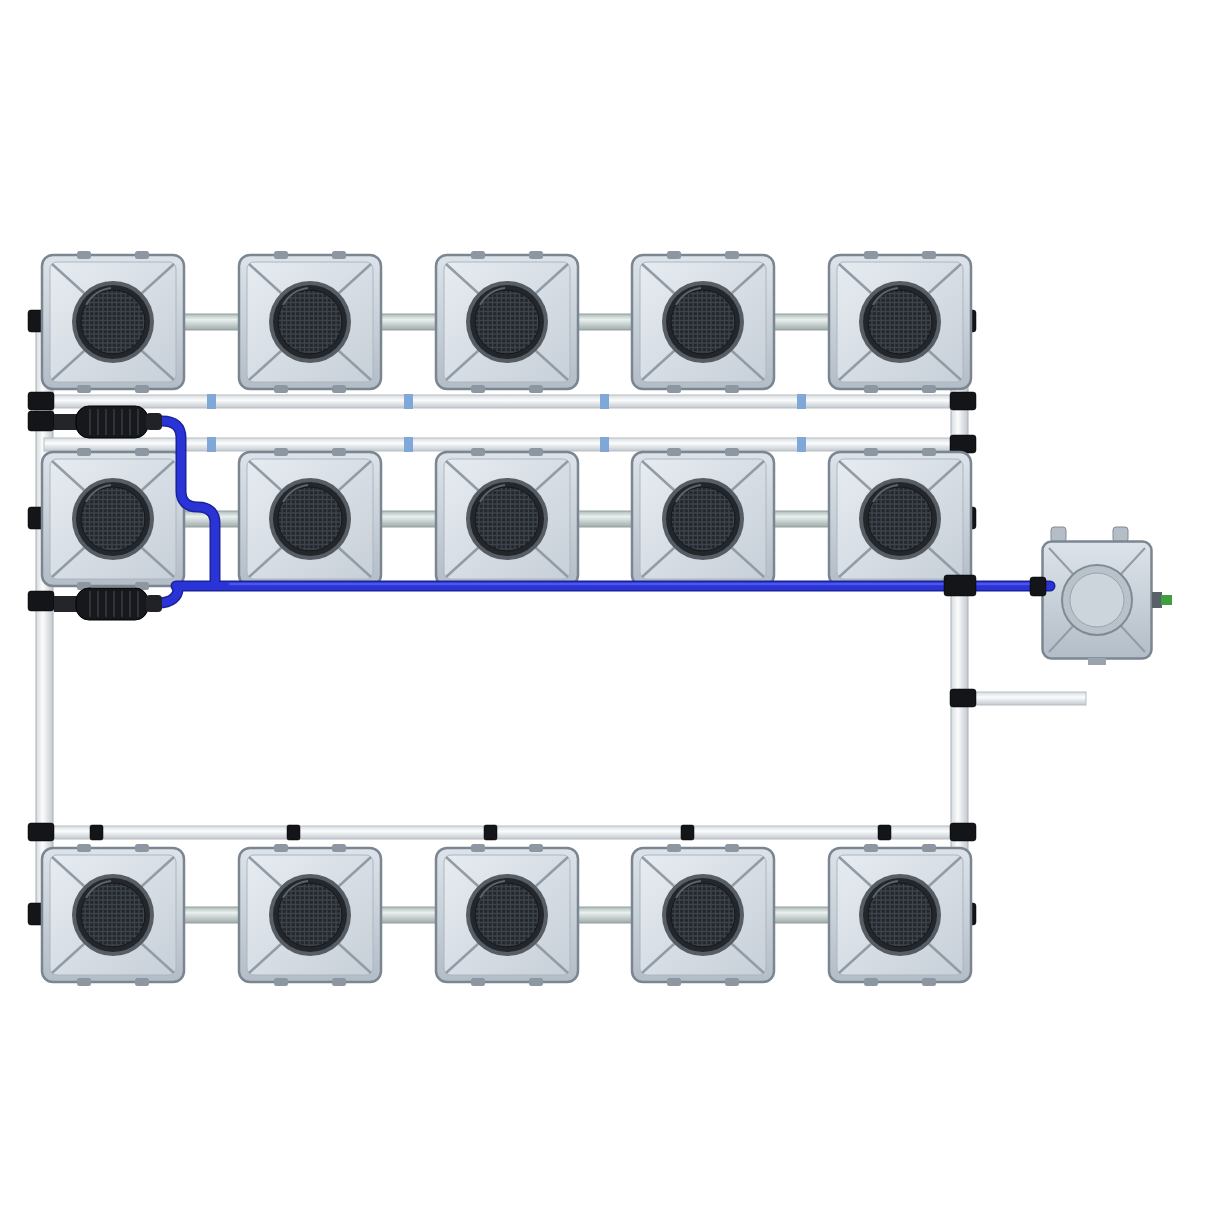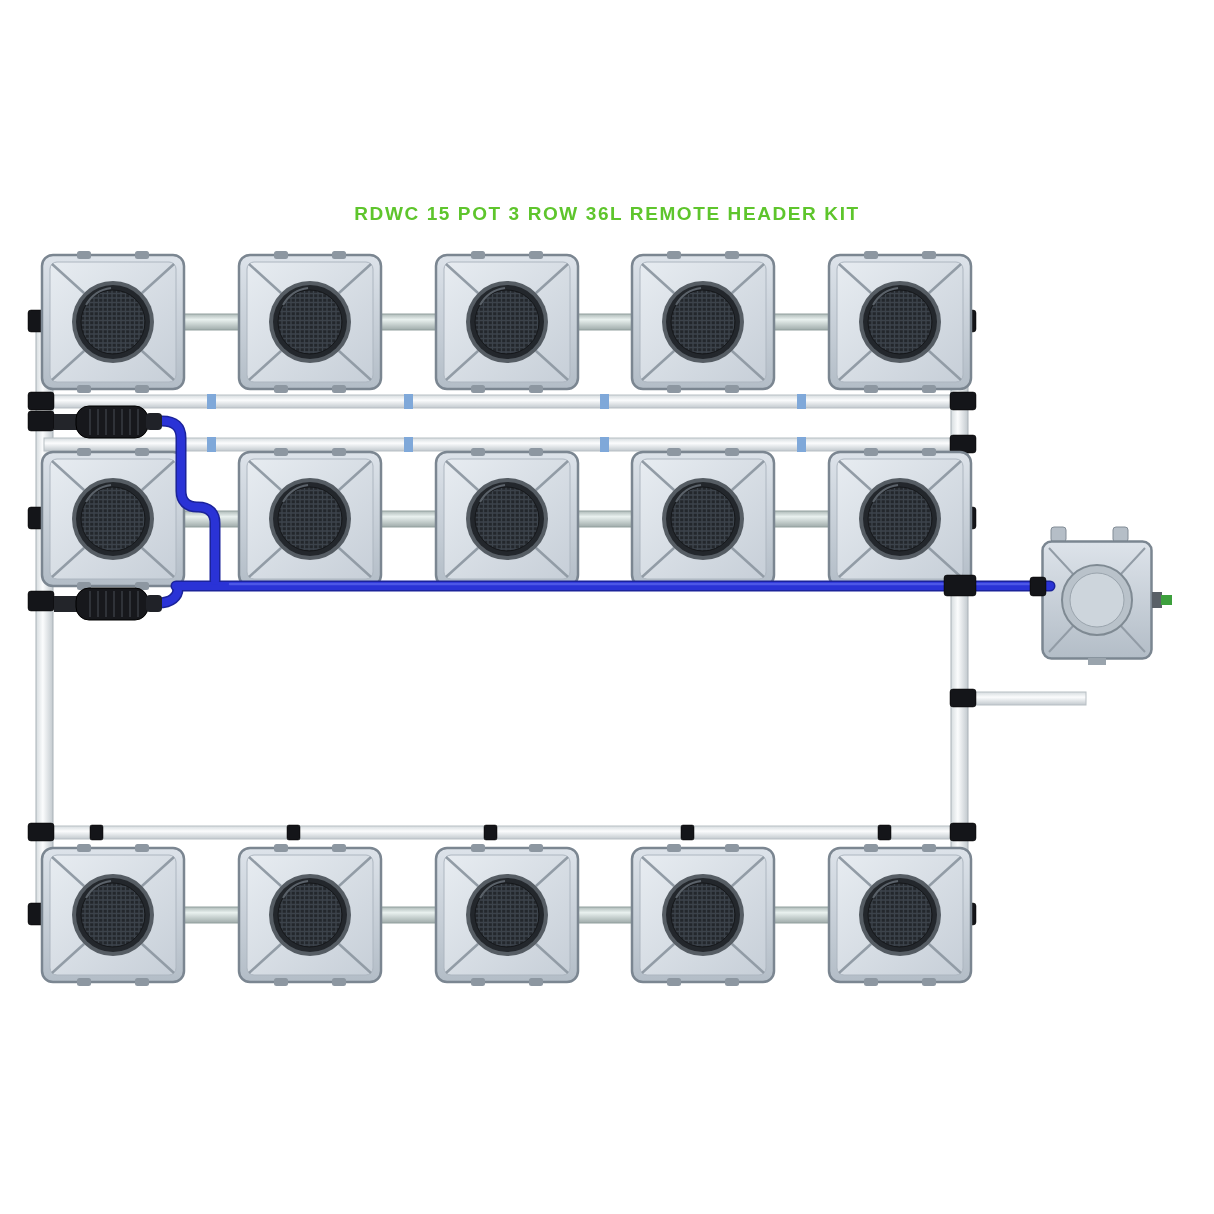--- a/index.html
+++ b/index.html
@@ -14,21 +14,20 @@
   .tube{fill:none;stroke:var(--tube-blue,#2a33d6);stroke-width:8;
         stroke-linecap:round;stroke-linejoin:round;}
   .tube-sheen{fill:none;stroke:#5560ea;stroke-width:2.5;stroke-linecap:round;stroke-linejoin:round;opacity:.8;}
   .fitting{fill:var(--fitting-black,#141519);stroke:#000;stroke-width:.5;}
 </style>
 </head>
 <body>
 
 <div class="canvas">
 
-  <div class="title">RDWC 15 POT 3 ROW 36L REMOTE HEADER KIT</div>
 
   <svg class="diagram" viewBox="0 0 1214 1214" xmlns="http://www.w3.org/2000/svg" xmlns:xlink="http://www.w3.org/1999/xlink">
     <defs>
       <linearGradient id="gPot" x1="0" y1="0" x2="0" y2="1">
         <stop offset="0" stop-color="#dde3ea"></stop>
           <stop offset="1" stop-color="#b3bdc7"></stop>
       </linearGradient>
       <linearGradient id="gLid" x1="0" y1="0" x2="1" y2="1">
         <stop offset="0" stop-color="#e7ecf1"></stop>
           <stop offset="1" stop-color="#c7cfd8"></stop>

